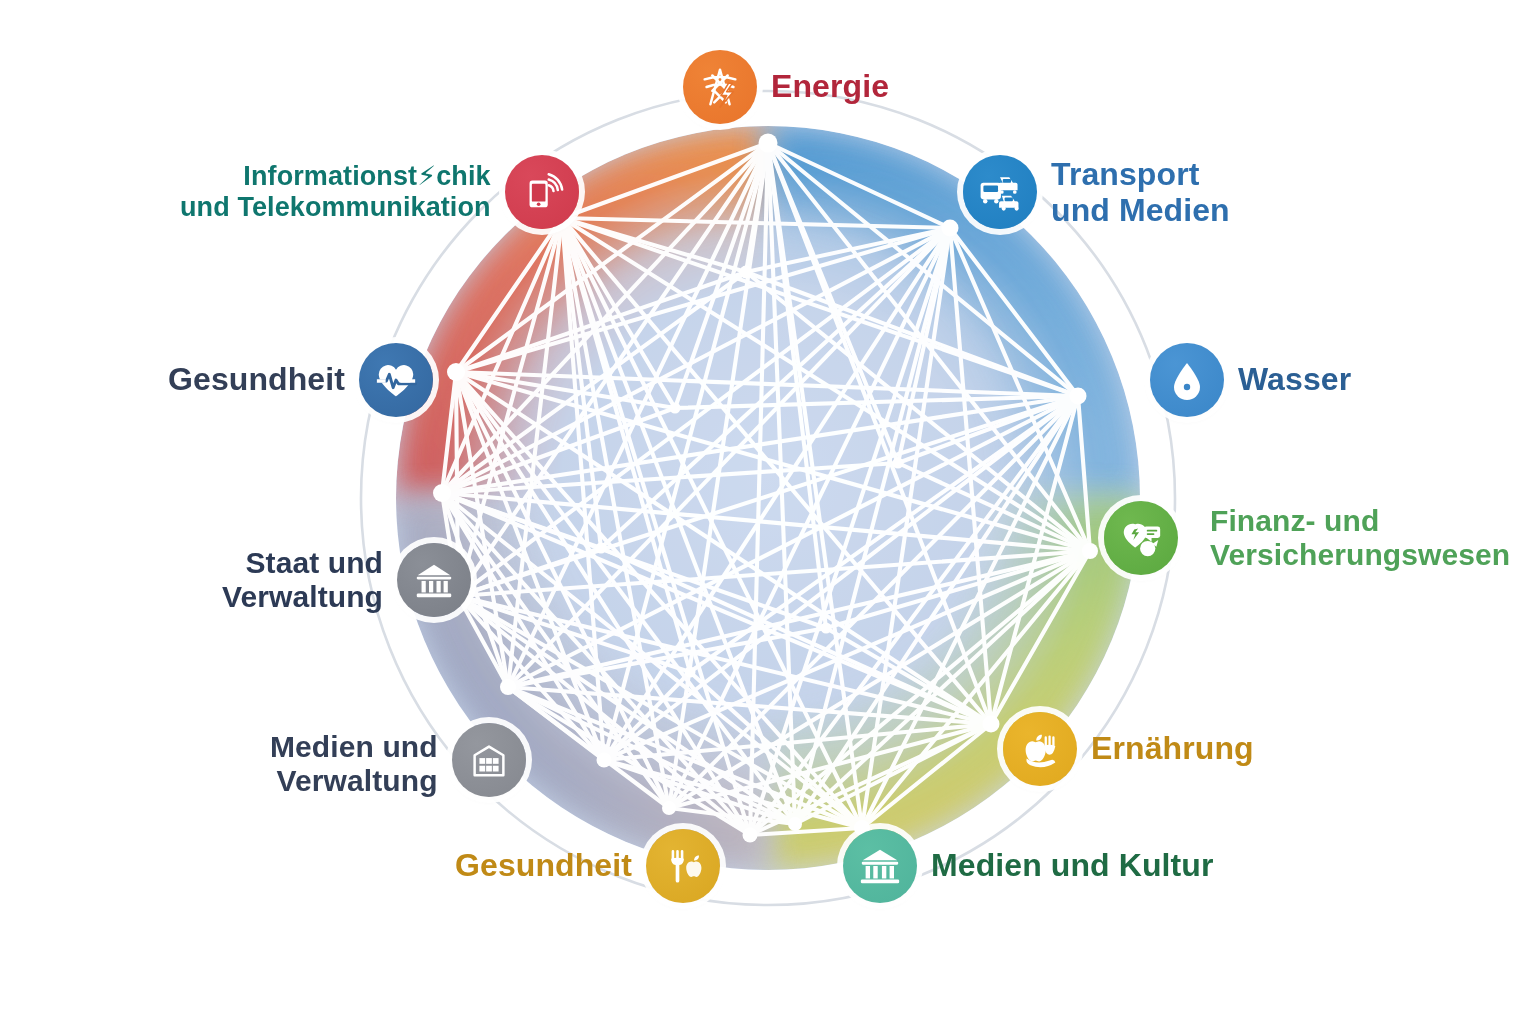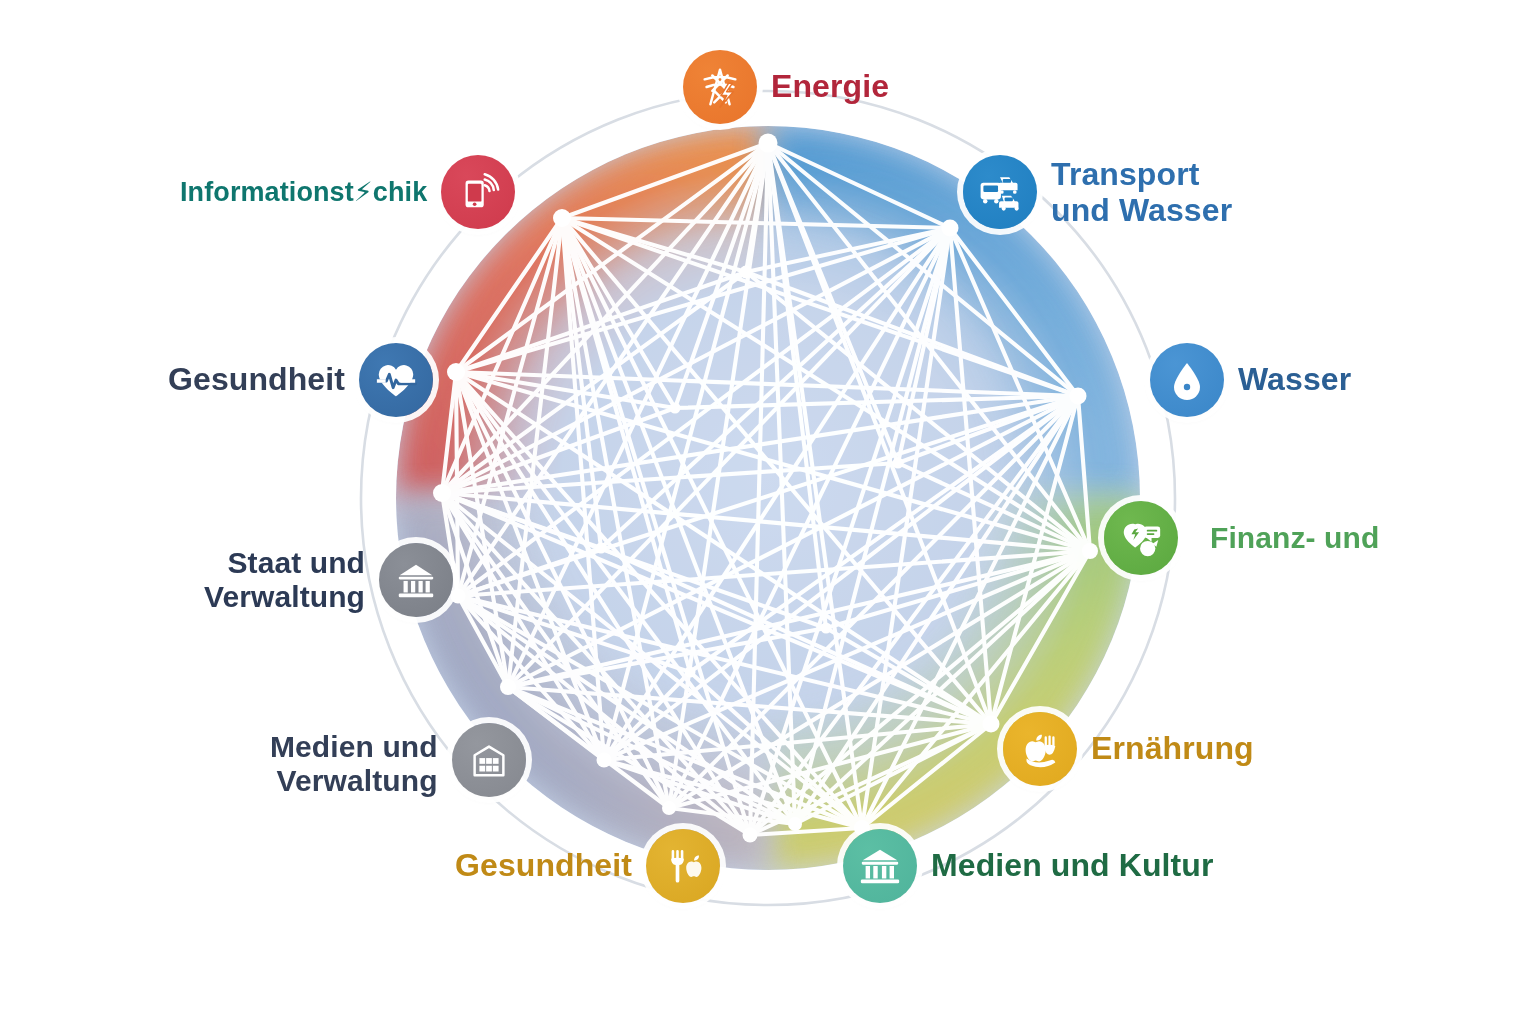--- a/index.html
+++ b/index.html
@@ -354,21 +354,21 @@
         <circle cx="28" cy="26" r="2"></circle>
           <circle cx="42" cy="26" r="2"></circle>
         <path d="M28 30 h10 l4 6 h2 a2 2 0 0 1 2 2 v5 h-21 v-5 a2 2 0 0 1 2-2 h3 z"></path>
         <rect x="31" y="32" width="9" height="4" rx="1" fill="#1f7ec0"></rect>
         <circle cx="30" cy="44" r="2.2"></circle>
           <circle cx="44" cy="44" r="2.2"></circle>
       </svg>
     </div>
     <div class="sector-label w-normal sz-lg two-line" style="color: rgb(46, 111, 174);">
       <span>Transport</span>
-      <span class="l2">und Wasser</span>
+      <span class="l2">und Medien</span>
     </div>
   </div>
 
   <div class="sector" id="sec-wasser" style="left: 1150px; top: 343px;">
     <div class="sector-badge" style="background: radial-gradient(circle at 34% 28%, rgb(75, 149, 212), rgb(58, 134, 200));">
       <svg width="44" height="44" viewBox="0 0 44 44" fill="#fff">
         <path d="M22 5 C22 5 9 21 9 29 a13 13 0 0 0 26 0 C35 21 22 5 22 5 Z"></path>
         <circle cx="22" cy="29" r="3.2" fill="#3a86c8"></circle>
       </svg>
     </div>
@@ -385,20 +385,21 @@
         <rect x="27" y="12" width="17" height="12" rx="2.6"></rect>
         <rect x="30" y="15.5" width="11" height="1.8" rx="0.9" fill="#5aa83f"></rect>
         <rect x="30" y="19" width="8" height="1.8" rx="0.9" fill="#5aa83f"></rect>
         <path d="M30 24 l5 4 v-4 z"></path>
         <circle cx="31" cy="35" r="8"></circle>
         <path d="M36 30 l6 -4 -2 7 z"></path>
       </svg>
     </div>
     <div class="sector-label w-normal sz-md two-line" style="color: rgb(79, 162, 88);">
       <span>Finanz- und</span>
+      <span class="l2">Versicherungswesen</span>
     </div>
   </div>
 
   <div class="sector" id="sec-ernaehrung" style="left: 1003px; top: 712px;">
     <div class="sector-badge" style="background: radial-gradient(circle at 34% 28%, rgb(234, 181, 44), rgb(224, 168, 30));">
       <svg width="46" height="46" viewBox="0 0 48 48" fill="#fff">
         <path d="M16 16 c-4 0-7 4-7 9 0 6 4 12 7 12 1.5 0 2-1 3.5-1 s2 1 3.5 1 c3 0 7-6 7-12 0-5-3-9-7-9 -1.6 0-2.4 1-3.5 1 S17.6 16 16 16 Z"></path>
         <path d="M20 15 c0-4 3-6 6-6 0 4-2 6-6 6 Z"></path>
         <path d="M30 12 v9 M34 11 v10 M38 12 v9" stroke="#fff" stroke-width="2.4" stroke-linecap="round"></path>
         <path d="M28 21 q6 -3 12 0 q-2 9 -6 9 q-4 0 -6 -9 Z"></path>
@@ -452,21 +453,21 @@
         <rect x="21" y="30" width="6" height="6" fill="#fff" stroke="none"></rect>
         <rect x="28" y="30" width="6" height="6" fill="#fff" stroke="none"></rect>
       </svg>
     </div>
     <div class="sector-label w-normal sz-md two-line" style="color: rgb(51, 63, 87); margin-top: 8px;">
       <span>Medien und</span>
       <span class="l2">Verwaltung</span>
     </div>
   </div>
 
-  <div class="sector rev" id="sec-staat" style="left: 204px; top: 543px;">
+  <div class="sector rev" id="sec-staat" style="left: 222px; top: 543px;">
     <div class="sector-badge" style="background: radial-gradient(circle at 34% 28%, rgb(139, 143, 151), rgb(122, 126, 134));">
       <svg width="46" height="46" viewBox="0 0 48 48" fill="#fff">
         <path d="M24 8 L7 19 h34 z"></path>
         <rect x="6" y="20.5" width="36" height="3" rx="1.2"></rect>
         <rect x="11" y="25" width="4.4" height="12"></rect>
         <rect x="18.8" y="25" width="4.4" height="12"></rect>
         <rect x="26.6" y="25" width="4.4" height="12"></rect>
         <rect x="34" y="25" width="4.4" height="12"></rect>
         <rect x="6" y="38" width="36" height="4" rx="1.4"></rect>
       </svg>
@@ -496,16 +497,17 @@
         <rect x="11" y="12" width="19" height="28" rx="3"></rect>
         <rect x="13.4" y="15.5" width="14.2" height="18.5" rx="1" fill="#cf3a4c"></rect>
         <circle cx="20.5" cy="36.8" r="1.9" fill="#cf3a4c"></circle>
         <path d="M31 17 a7 7 0 0 1 5 6" stroke="#fff" stroke-width="2.6" fill="none" stroke-linecap="round"></path>
         <path d="M31 11 a13 13 0 0 1 9.5 11" stroke="#fff" stroke-width="2.6" fill="none" stroke-linecap="round"></path>
         <path d="M31 5.5 a19 19 0 0 1 14 16" stroke="#fff" stroke-width="2.6" fill="none" stroke-linecap="round"></path>
       </svg>
     </div>
     <div class="sector-label w-bold sz-sm two-line" style="color: #0f766e;">
       <span>Informationst⚡chik</span>
+      <span class="l2">und Telekommunikation</span>
     </div>
   </div>
 
 </div>
 
 </body></html>

